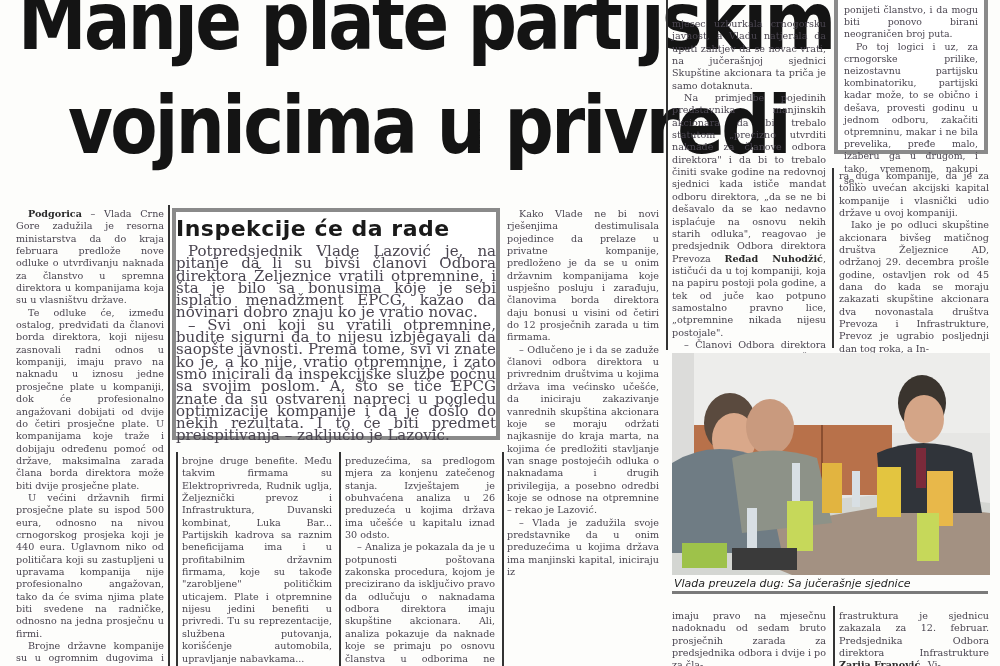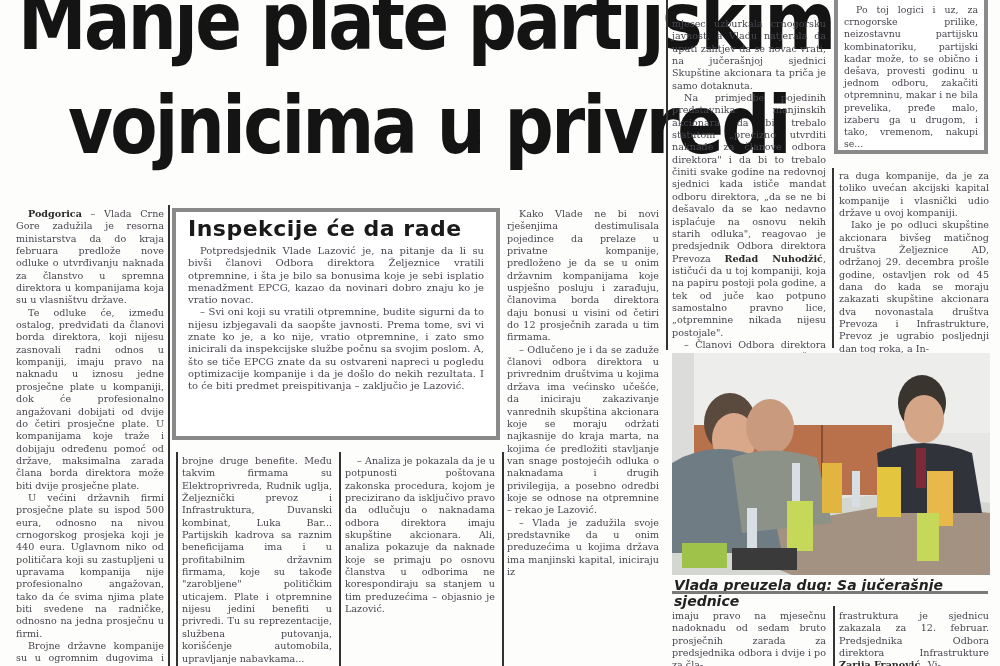--- a/index.html
+++ b/index.html
@@ -9,21 +9,21 @@
   .headline .l2{display:block;padding-left:58px;}
   .col{font-size:9.6px;line-height:12.35px;text-align:justify;color:#4a4550;hyphens:auto;}
   .col p{margin:0;text-indent:12px;}
   .col p.noind{text-indent:0;}
   .col b{color:#2a2a2a;}
   .vrule{background:#333;width:2px;}
   .hrule{background:#7a7a7a;height:3px;}
   .box{border:4px solid #8a8a8a;background:#fff;box-sizing:border-box;}
   .box-title{font-family:"DejaVu Sans",sans-serif;font-weight:bold;font-size:22px;color:#1a1a1a;letter-spacing:0.5px;margin:0 0 4px 0;}
   .photo{overflow:hidden;}
-  .caption{font-family:"DejaVu Sans",sans-serif;font-weight:bold;font-style:italic;font-size:14px;color:#222;}
+  .caption{font-family:"DejaVu Sans",sans-serif;font-weight:normal;font-style:italic;font-size:11px;color:#222;}
 </style>
 </head>
 <body>
 
 <div class="abs headline">
   <span>Manje plate partijskim</span>
   <span class="l2">vojnicima u privredi</span>
 </div>
 
 <div class="abs col" style="left:16px;top:208px;width:148px;">
@@ -34,51 +34,53 @@
 </div>
 
 <div class="abs vrule" style="left:168px;top:205px;height:461px;"></div>
 <div class="abs vrule" style="left:666px;top:0;height:350px;"></div>
 <div class="abs vrule" style="left:832px;top:168px;height:180px;"></div>
 <div class="abs vrule" style="left:176px;top:452px;height:214px;"></div>
 <div class="abs vrule" style="left:339px;top:452px;height:214px;"></div>
 <div class="abs vrule" style="left:502px;top:452px;height:214px;"></div>
 <div class="abs vrule" style="left:833px;top:606px;height:60px;"></div>
 
-<div class="abs box" style="left:172px;top:208px;width:328px;height:232px;padding:4px 12px;">
+<div class="abs box" style="left:172px;top:208px;width:328px;height:232px;padding:4px 0;">
   <div class="box-title">Inspekcije će da rade</div>
-  <div class="col" style="font-size:10px;line-height:12.3px;">
+  <div class="col" style="font-size:15px;line-height:12.3px;">
     <p>Potpredsjednik Vlade Lazović je, na pitanje da li su bivši članovi Odbora direktora Željeznice vratili otpremnine, i šta je bilo sa bonusima koje je sebi isplatio menadžment EPCG, kazao da novinari dobro znaju ko je vratio novac.</p>
     <p>– Svi oni koji su vratili otpremnine, budite sigurni da to nijesu izbjegavali da saopšte javnosti. Prema tome, svi vi znate ko je, a ko nije, vratio otpremnine, i zato smo inicirali da inspekcijske službe počnu sa svojim poslom. A, što se tiče EPCG znate da su ostvareni napreci u pogledu optimizacije kompanije i da je došlo do nekih rezultata. I to će biti predmet preispitivanja – zaključio je Lazović.</p>
   </div>
 </div>
 
 <div class="abs col" style="left:507px;top:208px;width:152px;">
   <p>Kako Vlade ne bi novi rješenjima destimulisala pojedince da prelaze u privatne kompanije, predloženo je da se u onim državnim kompanijama koje uspješno posluju i zarađuju, članovima borda direktora daju bonusi u visini od četiri do 12 prosječnih zarada u tim firmama.</p>
   <p>– Odlučeno je i da se zaduže članovi odbora direktora u privrednim društvima u kojima država ima većinsko učešće, da iniciraju zakazivanje vanrednih skupština akcionara koje se moraju održati najkasnije do kraja marta, na kojima će predložiti stavljanje van snage postojećih odluka o naknadama i drugih privilegija, a posebno odredbi koje se odnose na otpremnine – rekao je Lazović.</p>
   <p>– Vlada je zadužila svoje predstavnike da u onim preduzećima u kojima država ima manjinski kapital, iniciraju iz</p>
 </div>
 
 <div class="abs col" style="left:182px;top:455px;width:150px;">
   <p class="noind">brojne druge benefite. Među takvim firmama su Elektroprivreda, Rudnik uglja, Željeznički prevoz i Infrastruktura, Duvanski kombinat, Luka Bar... Partijskih kadrova sa raznim beneficijama ima i u profitabilnim državnim firmama, koje su takođe "zarobljene" političkim uticajem. Plate i otpremnine nijesu jedini benefiti u privredi. Tu su reprezentacije, službena putovanja, korišćenje automobila, upravljanje nabavkama...</p>
   <p><span>Potpredsjednik Vlade </span></p>
 </div>
 
 <div class="abs col" style="left:345px;top:455px;width:150px;">
+  <p class="noind">preduzećima, sa predlogom mjera za konjenu zatečenog stanja. Izvještajem je obuhvaćena analiza u 26 preduzeća u kojima država ima učešće u kapitalu iznad 30 odsto.</p>
   <p>– Analiza je pokazala da je u potpunosti poštovana zakonska procedura, kojom je precizirano da isključivo pravo da odlučuju o naknadama odbora direktora imaju skupštine akcionara. Ali, analiza pokazuje da naknade koje se primaju po osnovu članstva u odborima ne korespondiraju sa stanjem u tim preduzećima – objasnio je Lazović.</p>
 </div>
 
 <div class="abs col" style="left:672px;top:18px;width:154px;">
   <p class="noind">mjesec uzburkala crnogorsku javnost, a Vladu natjerala da uputi zahtjev da se novac vrati, na jučerašnjoj sjednici Skupštine akcionara ta priča je samo dotaknuta.</p>
   <p><span>Na primjedbe pojedinih predstavnika manjinskih akcionara da bi trebalo statutom „precizno utvrditi naknade za članove odbora direktora" i da bi to trebalo činiti svake godine na redovnoj sjednici kada ističe mandat odboru direktora, „da se ne bi dešavalo da se kao nedavno isplaćuje na osnovu nekih starih odluka", reagovao je predsjednik Odbora direktora Prevoza </span><b>Ređad Nuhodžić</b><span>, ističući da u toj kompaniji, koja na papiru postoji pola godine, a tek od juče kao potpuno samostalno pravno lice, „otpremnine nikada nijesu postojale".</span></p>
   <p>– Članovi Odbora direktora Prevoza po odluci skupštine akcionara Željeznice od ljeta</p>
 </div>
 
 <div class="abs box" style="left:834px;top:-6px;width:154px;height:160px;padding:6px 6px;">
   <div class="col" style="font-size:9.4px;line-height:12.2px;">
+    <p class="noind">ponijeti članstvo, i da mogu biti ponovo birani neograničen broj puta.</p>
     <p>Po toj logici i uz, za crnogorske prilike, neizostavnu partijsku kombinatoriku, partijski kadar može, to se obično i dešava, provesti godinu u jednom odboru, zakačiti otpremninu, makar i ne bila prevelika, pređe malo, izaberu ga u drugom, i tako, vremenom, nakupi se...</p>
   </div>
 </div>
 
 <div class="abs col" style="left:839px;top:170px;width:150px;">
   <p class="noind">ra duga kompanije, da je za toliko uvećan akcijski kapital kompanije i vlasnički udio države u ovoj kompaniji.</p>
   <p>Iako je po odluci skupštine akcionara bivšeg matičnog društva Željeznice AD, održanoj 29. decembra prošle godine, ostavljen rok od 45 dana do kada se moraju zakazati skupštine akcionara dva novonastala društva Prevoza i Infrastrukture, Prevoz je ugrabio posljednji dan tog roka, a In-</p>
 </div>
 
 <div class="abs photo" style="left:672px;top:353px;width:318px;height:222px;">

